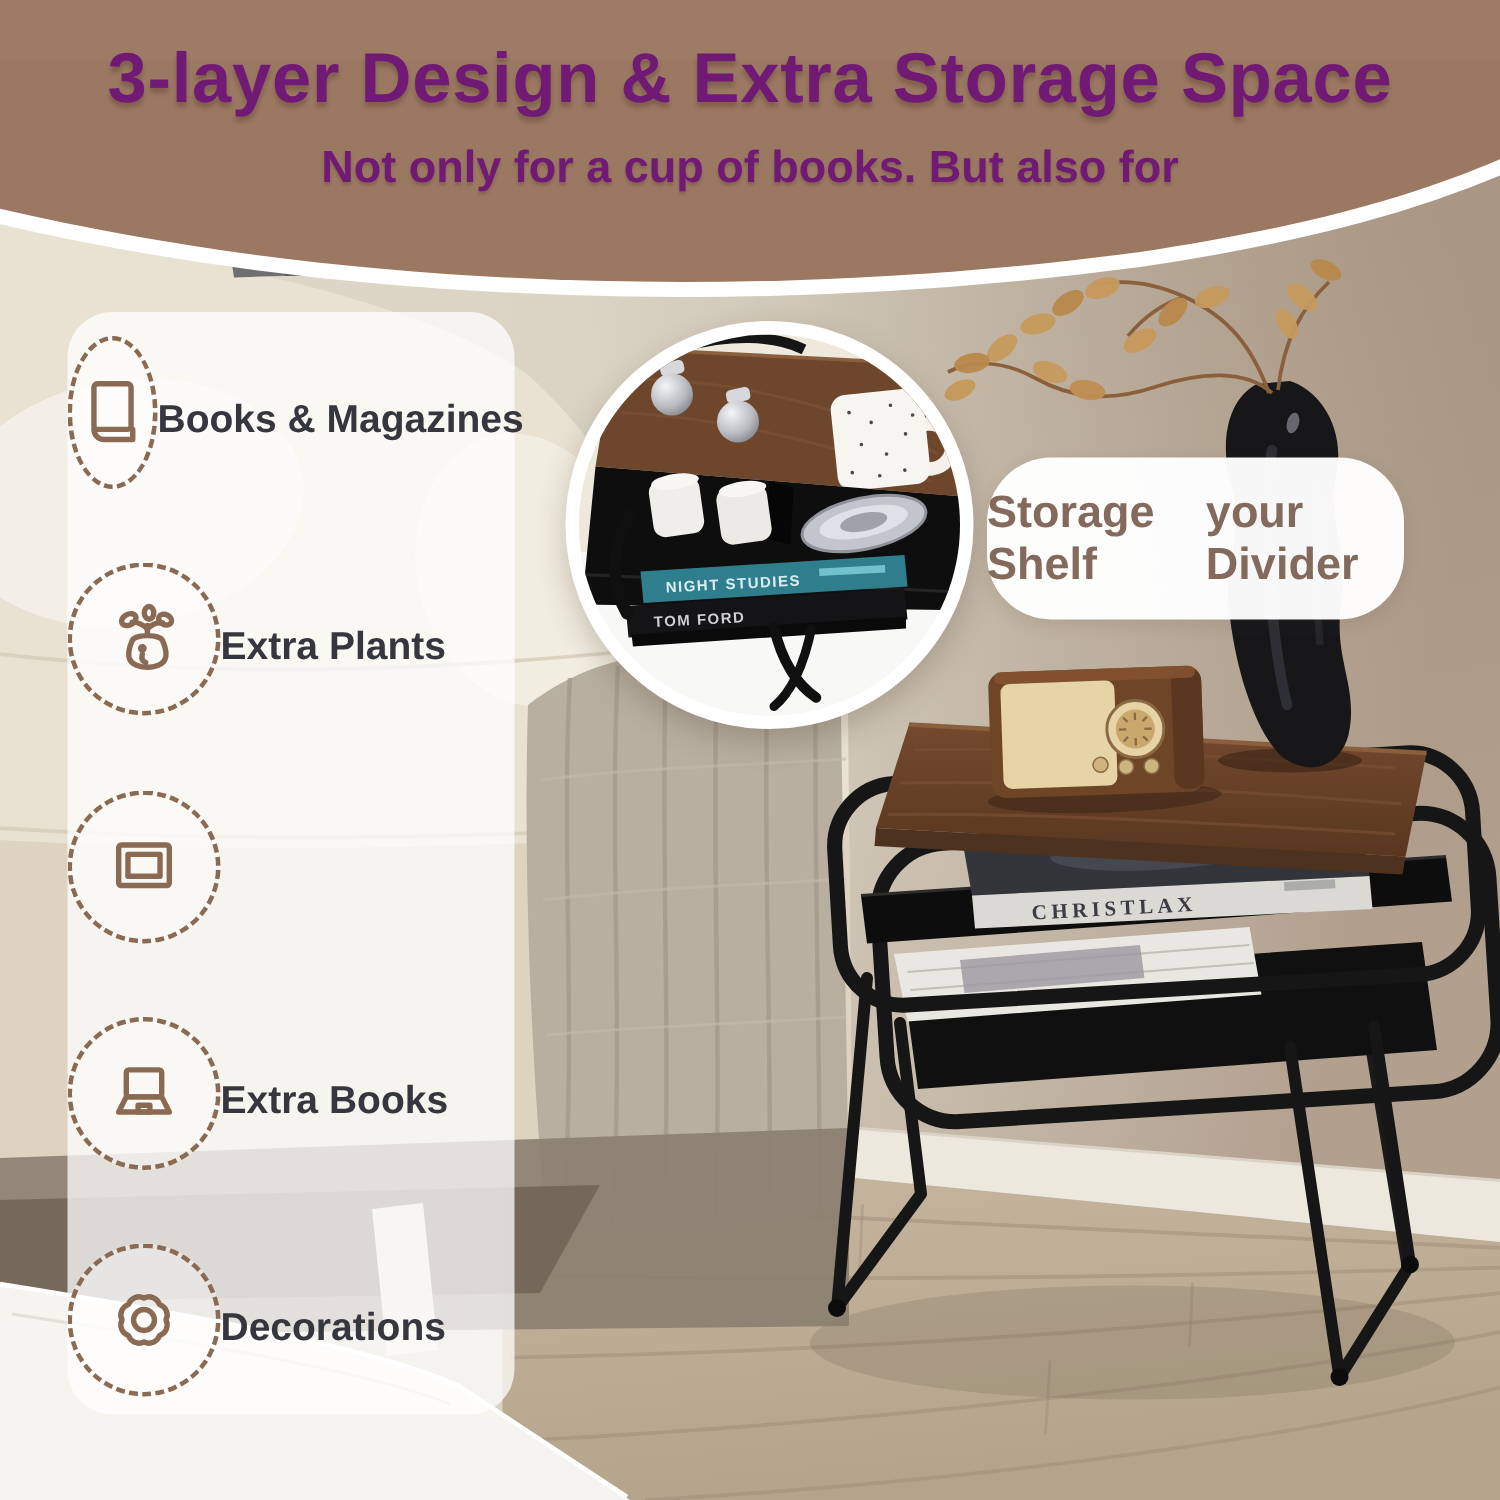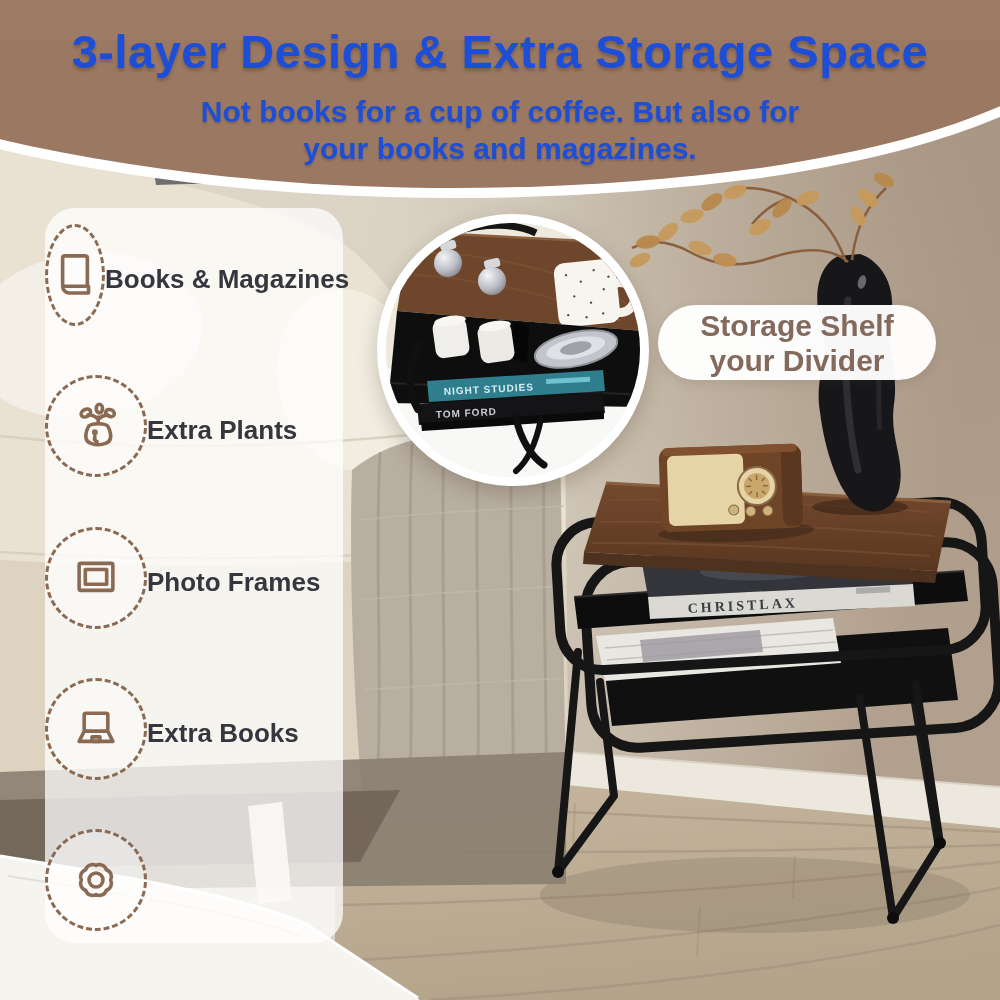--- a/index.html
+++ b/index.html
@@ -1,41 +1,41 @@
 <!DOCTYPE html>
 <html><head>
 <meta charset="utf-8">
 <style>
   html,body{margin:0;padding:0;background:#ffffff;}
   .stage{position:relative;width:1000px;height:1000px;overflow:hidden;
          font-family:"Liberation Sans",sans-serif;background:#d8d1c3;}
   .stage svg{display:block;}
   #scene{position:absolute;left:0;top:0;z-index:0;}
   #header-shape{position:absolute;left:0;top:0;z-index:30;pointer-events:none;}
-  .header-text{position:absolute;left:0;top:0;width:1000px;z-index:31;text-align:center;color:#1d4ed8;}
+  .header-text{position:absolute;left:0;top:0;width:1000px;z-index:31;text-align:center;color:#701a75;}
   .header-title{margin-top:24px;font-size:47px;font-weight:bold;letter-spacing:.5px;
                 text-shadow:0 3px 3px rgba(60,35,20,.28);}
   .header-sub{margin-top:14px;font-size:30px;line-height:37px;font-weight:600;
               text-shadow:0 2px 2px rgba(60,35,20,.22);}
   .side-panel{position:absolute;left:45px;top:208px;width:298px;height:735px;z-index:20;
               background:rgba(255,255,255,.74);border-radius:30px;
               display:flex;flex-direction:column;justify-content:space-between;
               padding:16px 0 12px 0;box-sizing:border-box;}
   .side-item{display:flex;align-items:center;}
   .icon-circle{width:96px;height:96px;border:3px dashed #8a6a52;border-radius:50%;
                display:flex;align-items:center;justify-content:center;background:rgba(255,255,255,.35);}
   .icon-circle svg{width:54px;height:54px;}
   .icon-stroke{fill:none;stroke:#8a6a52;stroke-width:3.2;stroke-linecap:round;stroke-linejoin:round;}
   .side-label{margin-top:9px;font-size:26px;font-weight:600;color:#35363e;white-space:nowrap;}
   .inset-circle{position:absolute;left:377px;top:214px;width:254px;height:254px;z-index:25;
                 border:9px solid #ffffff;border-radius:50%;overflow:hidden;
                 box-shadow:0 8px 20px rgba(70,50,35,.25);background:#efe9dd;}
-  .callout-pill{position:absolute;left:658px;top:305px;width:278px;height:75px;z-index:26;
+  .callout-pill{position:absolute;left:658px;top:305px;width:278px;height:108px;z-index:26;
                 background:rgba(255,255,255,.97);border-radius:43px;
-                display:flex;flex-direction:column;align-items:center;justify-content:center;
+                display:flex;flex-direction:row;align-items:center;justify-content:center;
                 box-shadow:0 4px 12px rgba(70,50,35,.12);}
   .callout-pill span{font-size:30px;line-height:35px;font-weight:bold;color:#836a5c;}
 </style>
 </head>
 <body>
 
 <div class="stage">
 
   <svg id="scene" width="1000" height="1000" viewBox="0 0 1000 1000">
     <defs>
@@ -231,22 +231,21 @@
   </svg>
 
   <svg id="header-shape" width="1000" height="240" viewBox="0 0 1000 240">
     <path d="M-5,138 C240,196 520,200 760,168 C880,150 950,128 1005,104" stroke="#ffffff" stroke-width="20" fill="none"></path>
     <path d="M-5,-5 L1005,-5 L1005,104 C950,128 880,150 760,168 C520,200 240,196 -5,138 Z" fill="#9a7862"></path>
     <path d="M-5,-5 L1005,-5 L1005,40 L-5,40 Z" fill="#a07e66" opacity="0.5"></path>
   </svg>
   <div class="header-text">
     <div class="header-title">3-layer Design &amp; Extra Storage Space</div>
     <div class="header-sub">
-      <div>Not books for a cup of coffee. But also for</div>
-      <div>your books and magazines.</div>
+      <div>Not only for a cup of books. But also for</div>
     </div>
   </div>
 
   <div class="side-panel">
     <div class="side-item">
       <div class="icon-circle">
         <svg viewBox="0 0 48 48">
             <g class="icon-stroke">
           <rect x="13" y="7" width="22" height="27" rx="2"></rect>
           <path d="M13 34 a6 6 0 0 0 6 6 h17 v-6"></path>
@@ -275,21 +274,20 @@
     </div>
     <div class="side-item">
       <div class="icon-circle">
         <svg viewBox="0 0 48 48">
             <g class="icon-stroke">
           <rect x="9" y="11" width="30" height="24" rx="1.5"></rect>
           <rect x="14.5" y="16.5" width="19" height="13"></rect>
         </g>
           </svg>
       </div>
-      <div class="side-label">Photo Frames</div>
     </div>
     <div class="side-item">
       <div class="icon-circle">
         <svg viewBox="0 0 48 48">
             <g class="icon-stroke">
           <rect x="13.5" y="10" width="21" height="16" rx="1.5"></rect>
           <path d="M9 35 l4.5 -9 h21 l4.5 9 z"></path>
           <rect x="20.5" y="31" width="7" height="4"></rect>
         </g>
           </svg>
@@ -298,20 +296,21 @@
     </div>
     <div class="side-item">
       <div class="icon-circle">
         <svg viewBox="0 0 48 48">
             <g class="icon-stroke">
           <path d="M37 24 A6.5 6.5 0 0 1 33.19 33.19 A6.5 6.5 0 0 1 24 37 A6.5 6.5 0 0 1 14.81 33.19 A6.5 6.5 0 0 1 11 24 A6.5 6.5 0 0 1 14.81 14.81 A6.5 6.5 0 0 1 24 11 A6.5 6.5 0 0 1 33.19 14.81 A6.5 6.5 0 0 1 37 24 Z"></path>
           <circle cx="24" cy="24" r="6.2"></circle>
         </g>
           </svg>
       </div>
+      <div class="side-label">Decorations</div>
     </div>
   </div>
 
   <div class="inset-circle">
     <svg width="254" height="254" viewBox="0 0 254 254">
       <rect x="0" y="0" width="254" height="150" fill="#efe9dd"></rect>
       <rect x="0" y="145" width="254" height="109" fill="#f8f8f6"></rect>
       <path d="M70,8 C100,0 130,0 150,10" stroke="#151515" stroke-width="7" fill="none"></path>
       <g>
         <polygon points="24,9 200,18 256,80 256,108 11,88" fill="#6e462c"></polygon>

